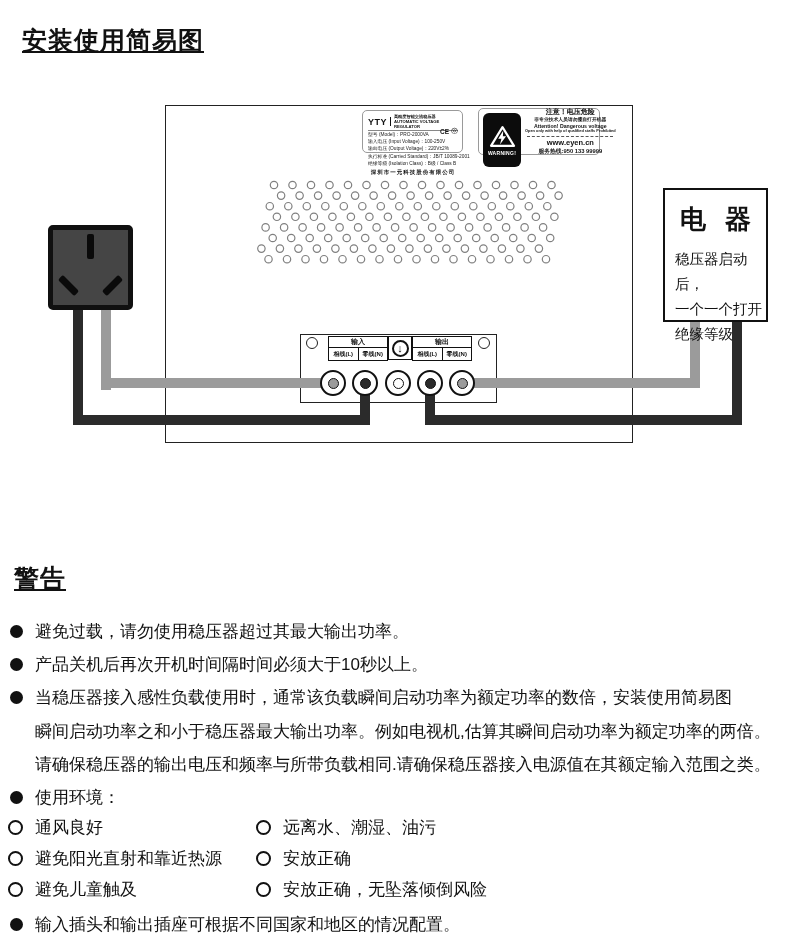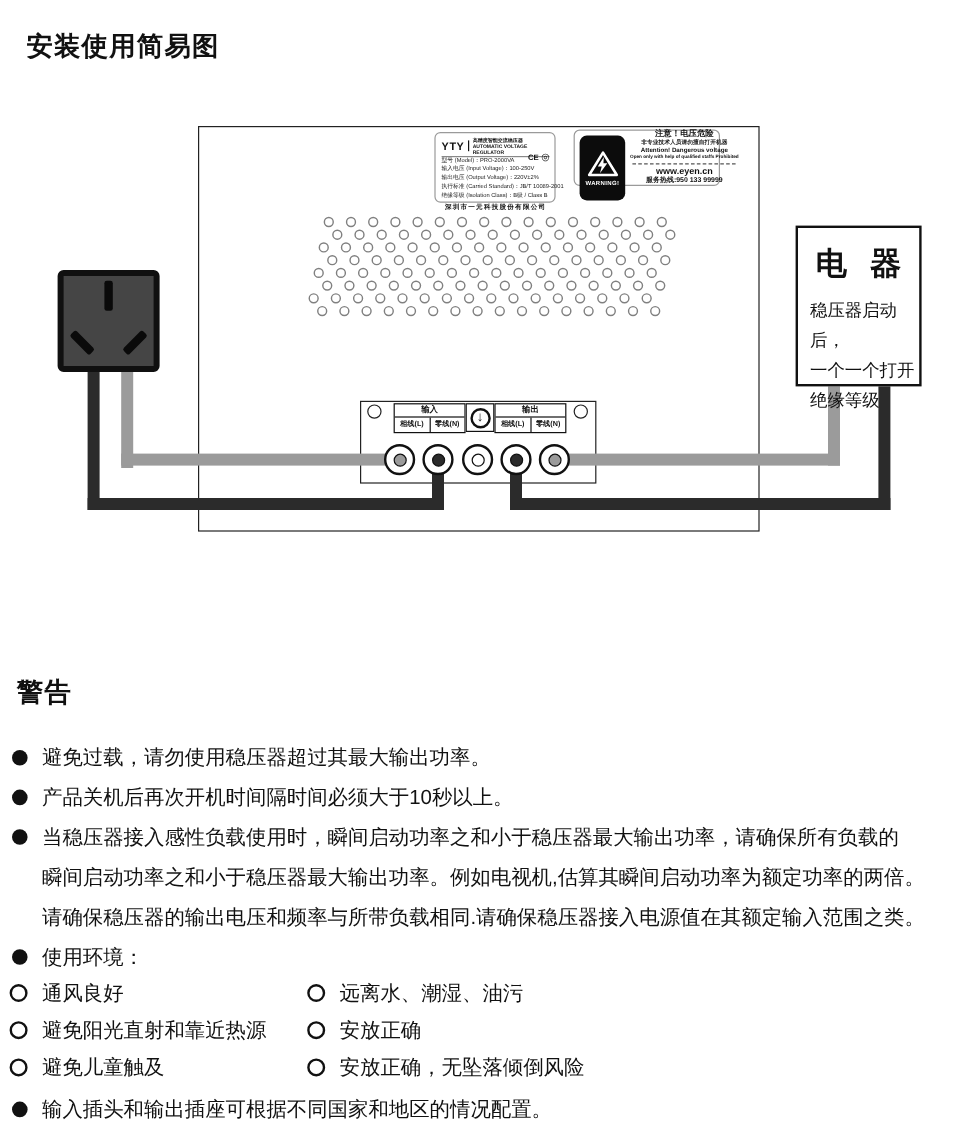--- a/index.html
+++ b/index.html
@@ -3,33 +3,33 @@
 <meta charset="utf-8">
 <style>
   * { margin:0; padding:0; box-sizing:border-box; }
   html,body { background:#fff; }
   body { font-family:"Liberation Sans", sans-serif; color:#111; }
   #page { position:relative; width:800px; height:950px; background:#fff; overflow:hidden; }
 
   .abs { position:absolute; }
 
   
-  .h1 { font-size:22px; font-weight:600; letter-spacing:1px; }
+  .h1 { font-size:25px; font-weight:600; letter-spacing:1px;text-decoration:underline; }
   .brow { position:absolute; display:flex; align-items:center; gap:12px; font-size:17px; font-weight:500; white-space:nowrap; }
   .cont { position:absolute; font-size:17px; font-weight:400; white-space:nowrap; }
   .dot  { width:13px; height:13px; border-radius:50%; background:#111; flex:0 0 auto; }
   .ring { width:15px; height:15px; border-radius:50%; border:2.2px solid #111; background:#fff; flex:0 0 auto; }
 
   
   #device { left:165px; top:105px; width:468px; height:338px; border:1.4px solid #222; background:#fff; z-index:0; }
   #vents { left:250px; top:176px; width:320px; height:92px; z-index:1; }
   #vents circle { fill:none; stroke:#808080; stroke-width:1.2; }
 
   
-  #spec-label { left:362px; top:110px; width:101px; height:59px; border:1px solid #9a9a9a; border-radius:5px; background:#fff; padding:3px 4px 16px 5px; z-index:2; }
+  #spec-label { left:362px; top:110px; width:101px; height:43px; border:1px solid #9a9a9a; border-radius:5px; background:#fff; padding:3px 4px 16px 5px; z-index:2; }
   .spec-head { display:flex; align-items:center; gap:3px; border-bottom:0.5px solid #888; padding-bottom:1px; }
   .spec-brand { font-size:9px; font-weight:800; letter-spacing:0.5px; }
   .spec-div { width:1px; height:9px; background:#111; }
   .spec-names { font-size:4.2px; line-height:5px; font-weight:600; }
   .spec-row { font-size:4.8px; line-height:7.2px; white-space:nowrap; color:#222; }
   .spec-company { text-align:center; font-size:5.5px; font-weight:700; margin-top:2px; letter-spacing:1px; }
   .cert { position:absolute; right:4px; top:16px; display:flex; align-items:center; gap:2px; }
   .ce { font-size:6.5px; font-weight:800; }
   .badge { font-size:8px; line-height:8px; }
 
@@ -331,21 +331,21 @@
     <span>避免过载，请勿使用稳压器超过其最大输出功率。</span>
   </div>
 
   <div class="brow" style="left:10px; top:653px;">
     <span class="dot"></span>
     <span>产品关机后再次开机时间隔时间必须大于10秒以上。</span>
   </div>
 
   <div class="brow" style="left:10px; top:686px;">
     <span class="dot"></span>
-    <span>当稳压器接入感性负载使用时，瞬间启动功率之和小于稳压器最大输出功率，请确保所有负载的</span>
+    <span>当稳压器接入感性负载使用时，通常该负载瞬间启动功率为额定功率的数倍，安装使用简易图</span>
   </div>
   <div class="cont" style="left:35px; top:720px;">瞬间启动功率之和小于稳压器最大输出功率。例如电视机,估算其瞬间启动功率为额定功率的两倍。</div>
   <div class="cont" style="left:35px; top:753px;">请确保稳压器的输出电压和频率与所带负载相同.请确保稳压器接入电源值在其额定输入范围之类。</div>
 
   <div class="brow" style="left:10px; top:786px;">
     <span class="dot"></span>
     <span>使用环境：</span>
   </div>
 
   <div class="brow" style="left:8px; top:816px;">

